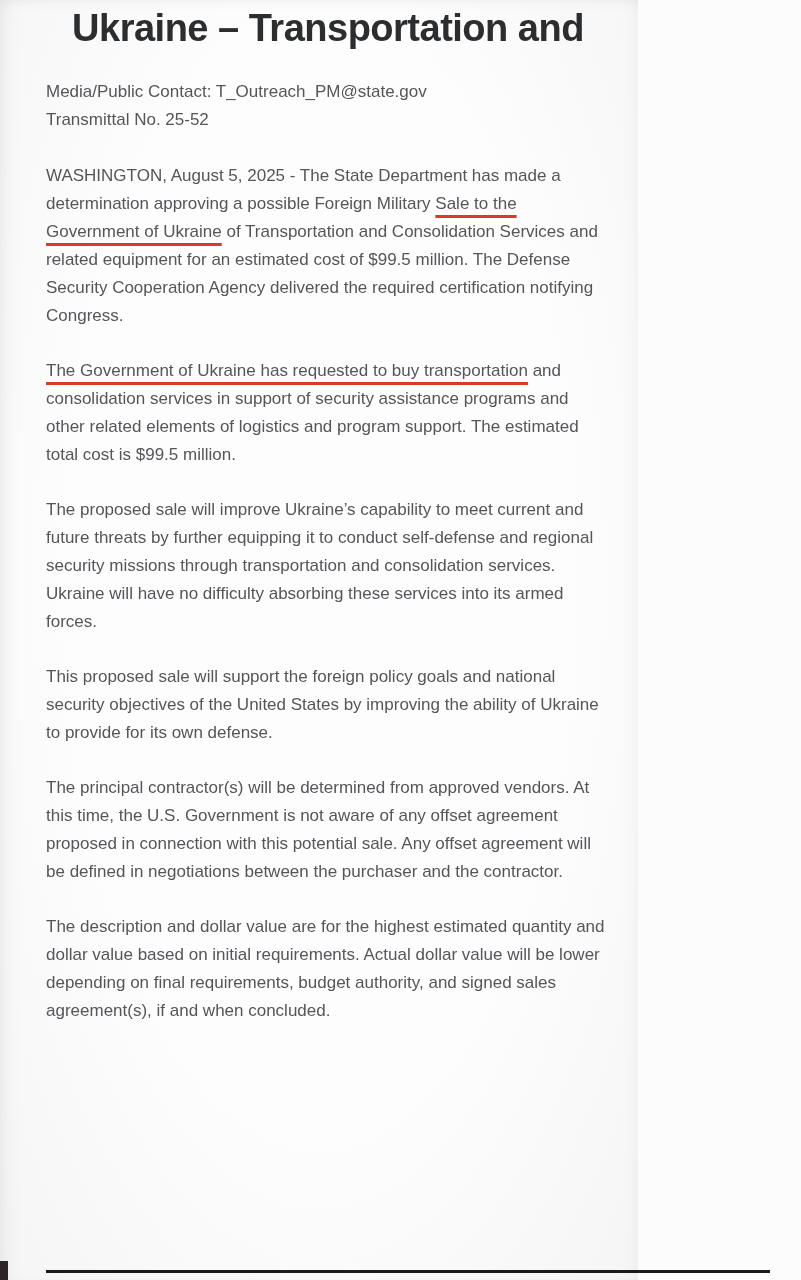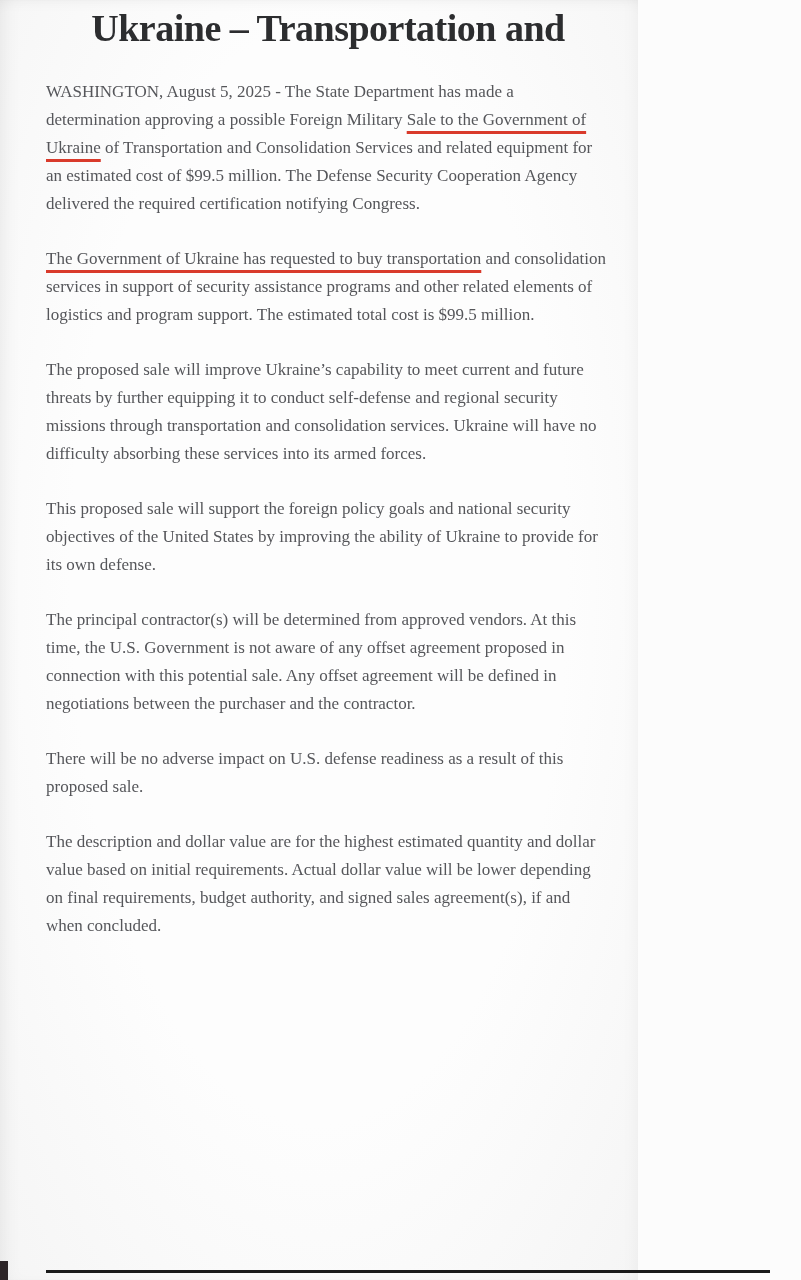--- a/index.html
+++ b/index.html
@@ -11,21 +11,20 @@
     font-family: "Liberation Sans", sans-serif;
   }
   .page {
     position: relative;
     width: 638px;
     height: 1280px;
     background: radial-gradient(ellipse at 50% 45%, #fdfdfd 55%, #f5f5f5 100%);
     box-shadow: inset 14px 0 20px -12px rgba(0,0,0,0.08),
                 inset -12px 0 18px -12px rgba(0,0,0,0.05),
                 inset 0 12px 16px -12px rgba(0,0,0,0.05);
-    font-family: Liberation Serif, serif;
   }
   .content {
     padding: 4px 28px 0 46px;
   }
   h1.doc-title {
     margin: 0 0 26px 0;
     font-size: 38px;
     line-height: 48px;
     font-weight: 700;
     text-align: center;
@@ -72,35 +71,38 @@
   }
 </style>
 </head>
 <body>
 
 <div class="page">
   <div class="content">
 
     <h1 class="doc-title"><span>Ukraine – Transportation and</span><br></h1>
 
+    <div class="meta">
+      <p><span>Media/Public Contact: </span><span>T_Outreach_PM@state.gov</span></p>
+      <p>Transmittal No. 25-52</p>
+    </div>
 
     <div class="body-text">
       <p><span>WASHINGTON, August 5, 2025 - The State Department has made a determination approving a possible Foreign Military </span><span class="u-red">Sale to the Government of Ukraine</span><span> of Transportation and Consolidation Services and related equipment for an estimated cost of $99.5 million. The Defense Security Cooperation Agency delivered the required certification notifying Congress.</span></p>
 
       <p><span class="u-red">The Government of Ukraine has requested to buy transportation</span><span> and consolidation services in support of security assistance programs and other related elements of logistics and program support. The estimated total cost is $99.5 million.</span></p>
 
       <p>The proposed sale will improve Ukraine’s capability to meet current and future threats by further equipping it to conduct self-defense and regional security missions through transportation and consolidation services. Ukraine will have no difficulty absorbing these services into its armed forces.</p>
 
       <p>This proposed sale will support the foreign policy goals and national security objectives of the United States by improving the ability of Ukraine to provide for its own defense.</p>
 
 
       <p>The principal contractor(s) will be determined from approved vendors. At this time, the U.S. Government is not aware of any offset agreement proposed in connection with this potential sale. Any offset agreement will be defined in negotiations between the purchaser and the contractor.</p>
 
 
-      <p>There will be no adverse impact on U.S. defense readiness as a result of this proposed sale.</p>
 
       <p>The description and dollar value are for the highest estimated quantity and dollar value based on initial requirements. Actual dollar value will be lower depending on final requirements, budget authority, and signed sales agreement(s), if and when concluded.</p>
 
     </div>
   </div>
 
   <div class="bottom-divider"></div>
   <div class="corner-artifact"></div>
 </div>
 

